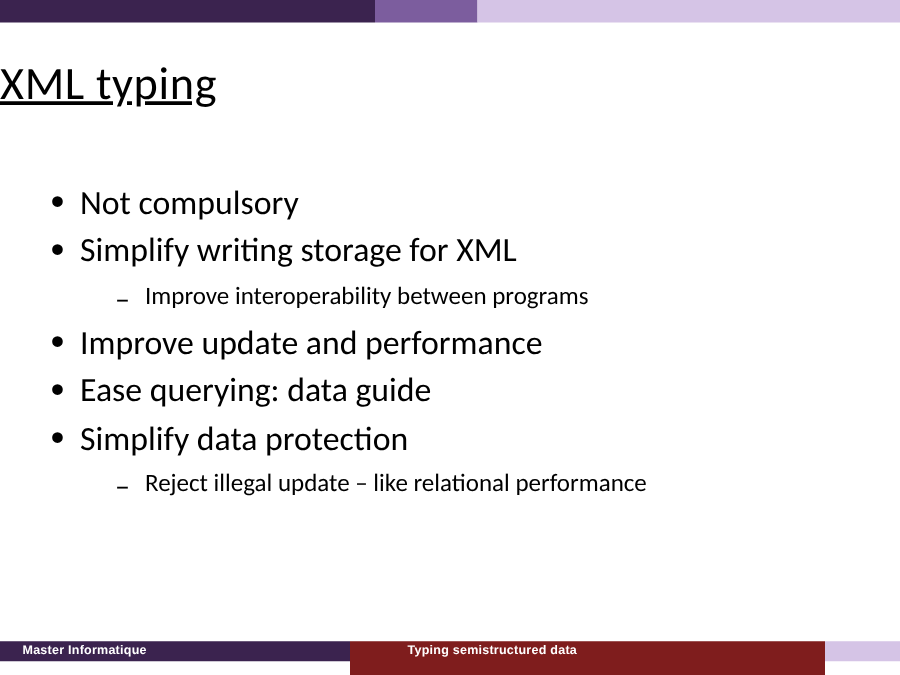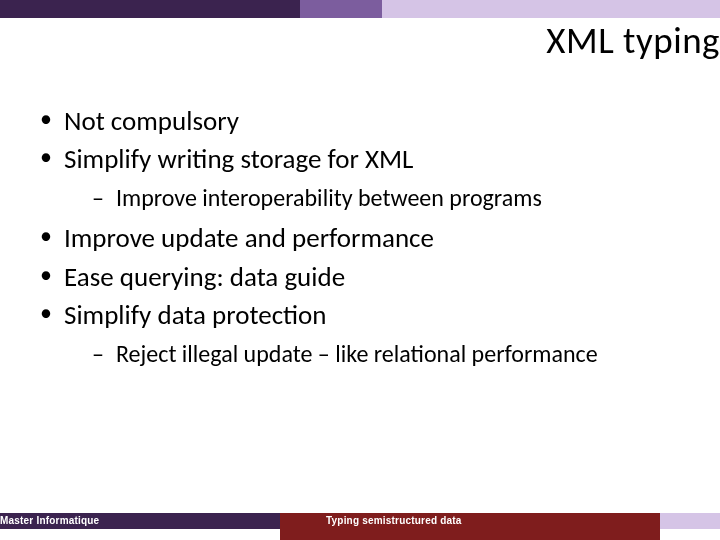--- a/index.html
+++ b/index.html
@@ -5,34 +5,34 @@
   * { margin: 0; padding: 0; box-sizing: border-box; }
   html, body { width: 720px; height: 540px; font-family: Calibri, "Segoe UI", Arial, sans-serif; background: #fff; color: #000; }
   .slide { width: 720px; height: 540px; position: relative; overflow: hidden; }
 
   
   .banner { width: 720px; height: 18px; display: flex; }
   .banner .dark { background: #3b234f; width: 300px; height: 18px; }
   .banner .mid  { background: #7c5d9e; width: 82px;  height: 18px; }
   .banner .light{ background: #d5c4e6; flex: 1;      height: 18px; }
 
-  .title { text-align: right; font-size: 37px; font-weight: 400; letter-spacing: 0.5px; }
+  .title { text-align: left; font-size: 37px; margin-top: 26px; font-weight: 400; letter-spacing: 0.5px; text-decoration: underline; }
 
-  .body { margin-top: 40px; padding: 0 36px 0 36px; }
+  .body { margin-top: 56px; padding: 0 36px 0 36px; }
   ul.level1 { list-style: none; }
   ul.level1 > li { font-size: 27px; line-height: 1.35; position: relative; padding-left: 28px; margin-bottom: 2px; }
   ul.level1 > li::before { content: "•"; position: absolute; left: 4px; top: 0; font-size: 24px; }
 
   ul.level2 { list-style: none; margin: 4px 0 6px 0; }
-  ul.level2 > li { font-size: 24px; line-height: 1.35; position: relative; padding-left: 52px; }
+  ul.level2 > li { font-size: 20px; line-height: 1.35; position: relative; padding-left: 52px; }
   ul.level2 > li::before { content: "–"; position: absolute; left: 28px; top: 0; font-size: 24px; }
 
   
   .footer { position: absolute; left: 0; bottom: 11px; width: 720px; height: 16px; display: flex; font-family: Arial, sans-serif; }
-  .footer .seg1 { background: #3b234f; color: #fff; width: 280px; height: 16px; font-size: 10px; line-height: 16px; }
+  .footer .seg1 { background: #3b234f; color: #fff; width: 280px; height: 16px; font-size: 10px; line-height: 16px; padding-left: 18px; }
   .footer .seg2 { background: #7f1d1d; color: #fff; flex: 1; height: 31px; font-size: 10px; line-height: 16px; padding-left: 46px; }
   .footer .seg3 { background: #d5c4e6; width: 60px; height: 16px; }
   .footer span { font-weight: bold; letter-spacing: 0.2px; }
 </style>
 </head>
 <body>
 <div class="slide">
 
   <div class="banner">
     <div class="dark"></div>

